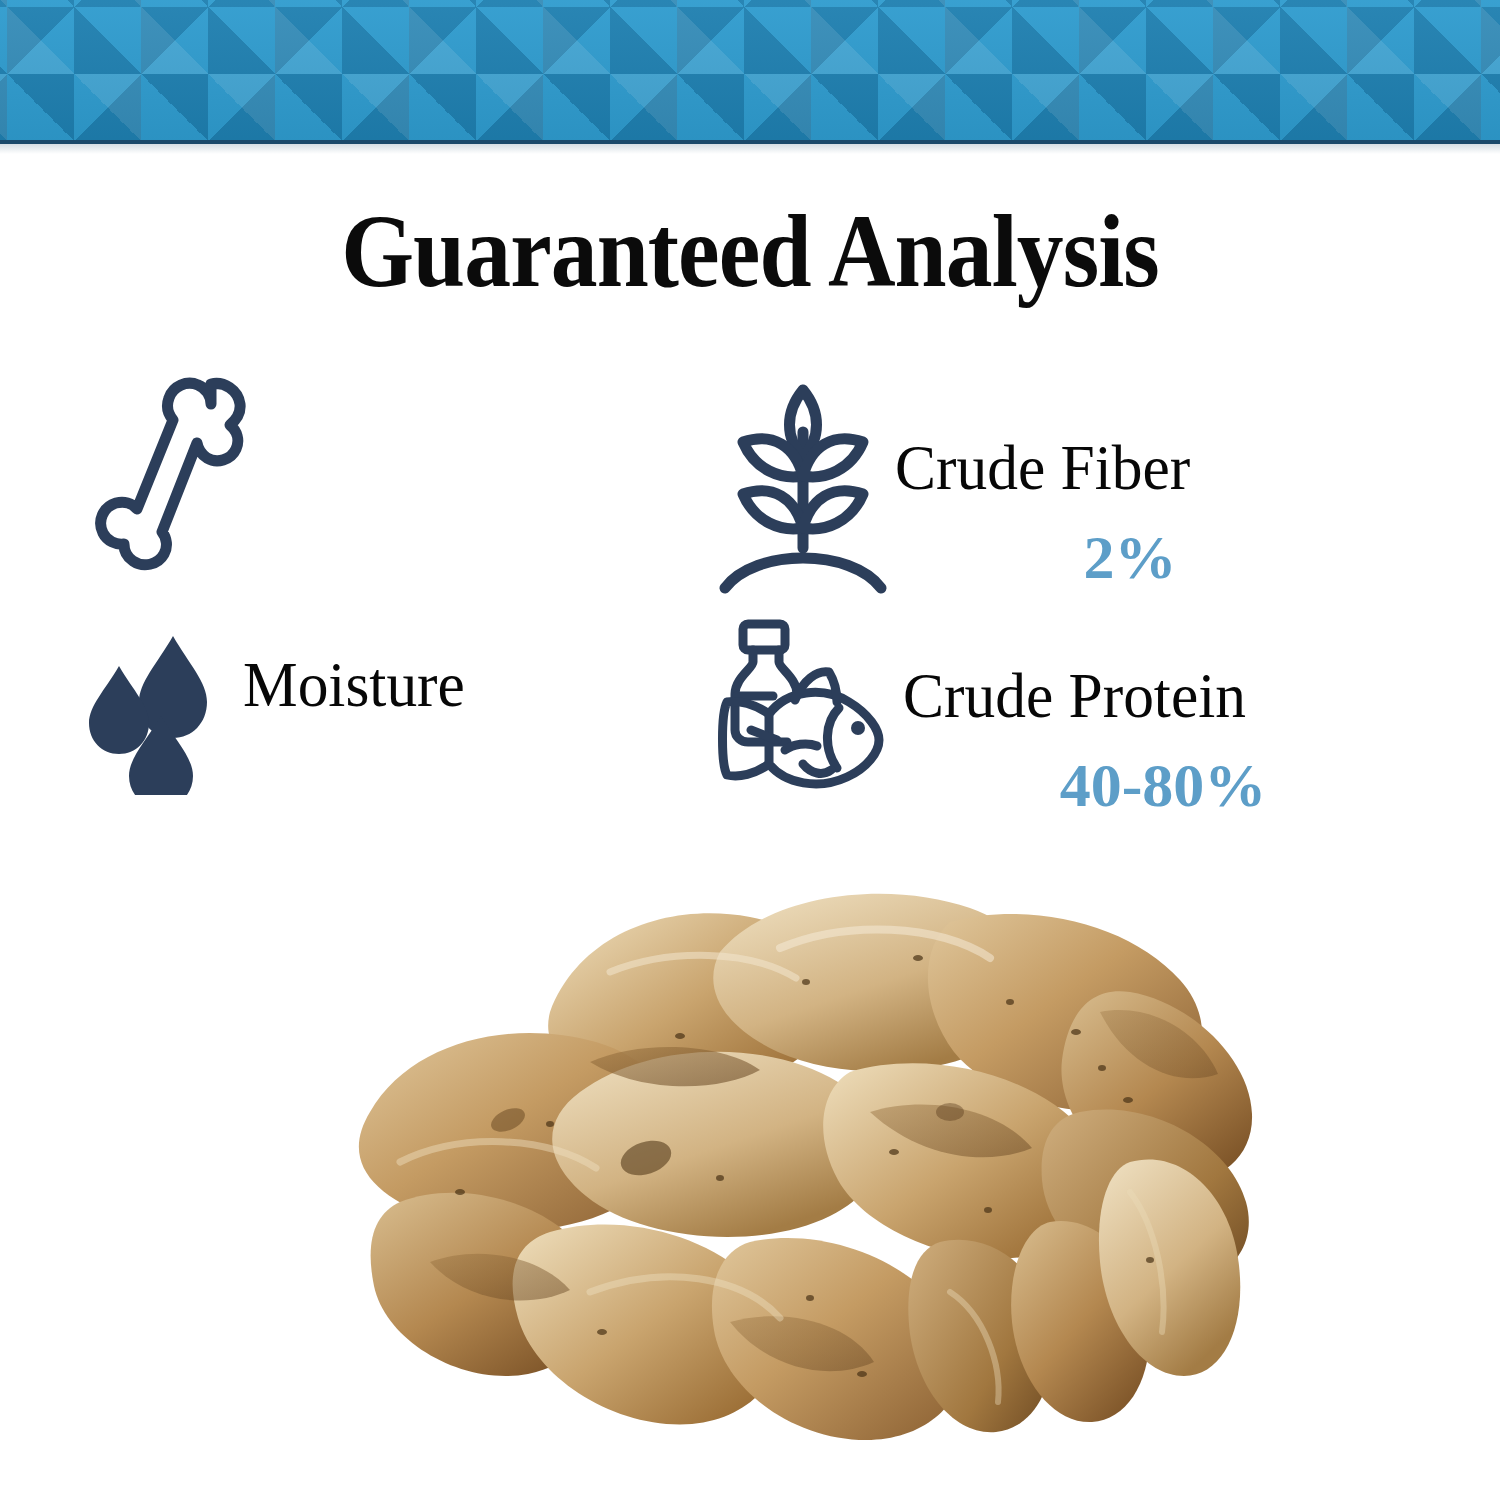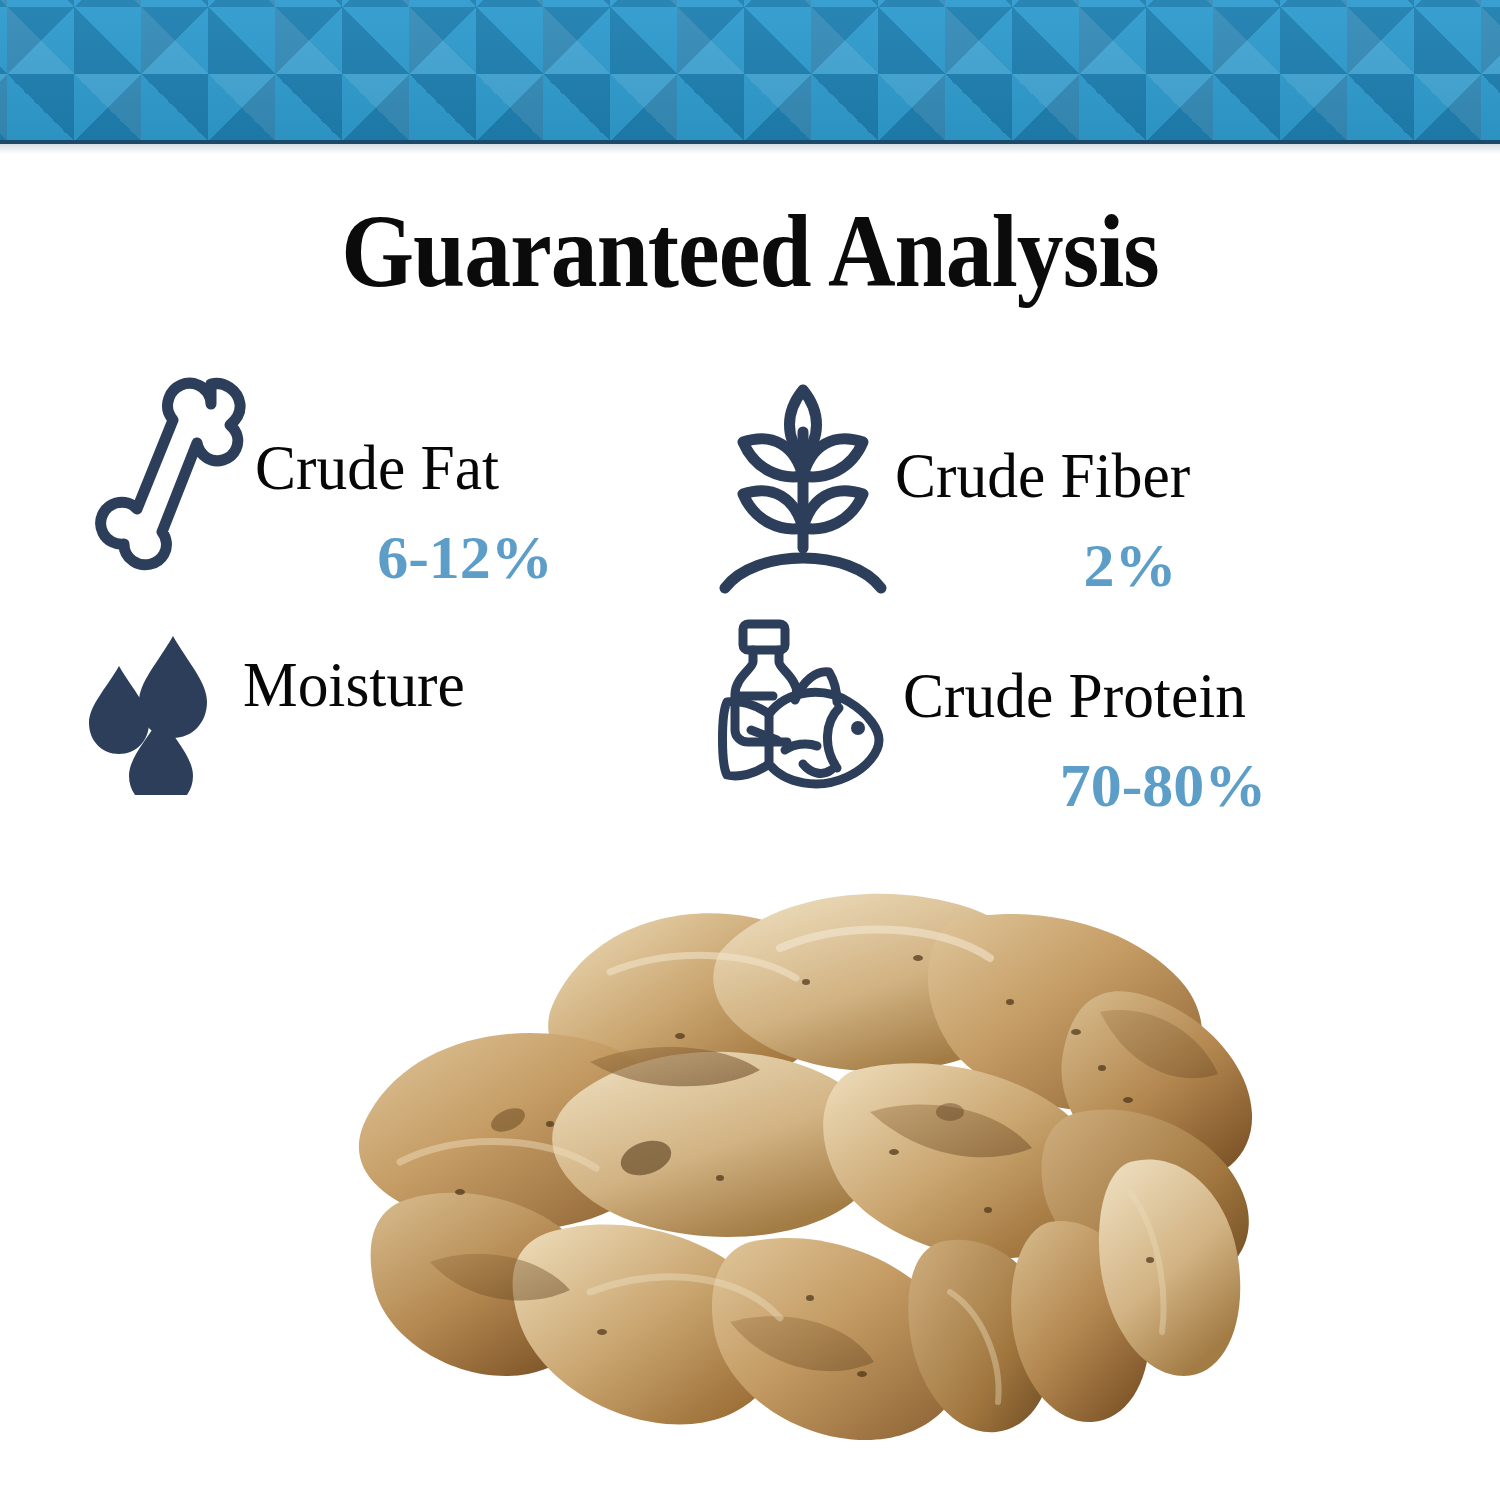--- a/index.html
+++ b/index.html
@@ -96,21 +96,21 @@
     text-align:center;
     margin-top:26px;
     white-space:nowrap;
   }
 
   
   #cell-fat     .stat-icon{ left:18px;  top:4px;   width:165px; height:215px; }
   #cell-fat     .stat-text{ left:180px; top:68px;  width:420px; }
 
   #cell-fiber   .stat-icon{ left:18px;  top:12px;  width:180px; height:215px; }
-  #cell-fiber   .stat-text{ left:200px; top:68px;  width:470px;margin-top:8px; }
+  #cell-fiber   .stat-text{ left:200px; top:68px;  width:470px; }
 
   #cell-moist   .stat-icon{ left:10px;  top:12px;  width:150px; height:165px; }
   #cell-moist   .stat-text{ left:168px; top:35px;  width:420px; }
 
   #cell-protein .stat-icon{ left:12px;  top:0px;   width:200px; height:185px; }
   #cell-protein .stat-text{ left:208px; top:46px;  width:520px; }
 
   
   #product-photo{
     position:absolute;
@@ -150,24 +150,20 @@
                  c-8 1 -17 -3 -21 -11
                  c-6 -12 0 -26 13 -30
                  c8 -2 16 0 21 6
                  L80 48
                  c-5 -6 -7 -14 -4 -22
                  c4 -12 18 -18 29 -13
                  c8 3 13 11 13 19
                  Z" fill="none" stroke="#2C3E5A" stroke-width="11" stroke-linejoin="round" stroke-linecap="round"></path>
       </svg>
     </span>
-    <div class="stat-text">
-      <div class="stat-label">Crude Fat</div>
-      <div class="stat-value">6-12%</div>
-    </div>
   </div>
 
   <div class="stat-cell" id="cell-fiber">
     <span class="stat-icon">
       <svg viewBox="0 0 180 215" xmlns="http://www.w3.org/2000/svg">
         <g fill="none" stroke="#2C3E5A" stroke-width="11" stroke-linejoin="round" stroke-linecap="round">
 
           <path d="M90 52 L90 168"></path>
 
           <path d="M90 10 c18 22 18 48 0 68 c-18 -20 -18 -46 0 -68 Z"></path>
@@ -226,21 +222,21 @@
           <circle cx="151" cy="110" r="7" fill="#2C3E5A" stroke="none"></circle>
 
           <path d="M44 112 L70 122"></path>
           <path d="M78 132 C86 126 100 124 110 128"></path>
           <path d="M96 146 C104 156 116 158 124 152"></path>
         </g>
       </svg>
     </span>
     <div class="stat-text">
       <div class="stat-label">Crude Protein</div>
-      <div class="stat-value">70-80%</div>
+      <div class="stat-value">40-80%</div>
     </div>
   </div>
 
 </div>
 
 <div id="product-photo">
   <svg viewBox="0 0 1020 612" xmlns="http://www.w3.org/2000/svg" preserveAspectRatio="xMidYMid meet">
     <defs>
       <linearGradient id="g1" x1="0" y1="0" x2="1" y2="1">
         <stop offset="0%" stop-color="#E0C79C"></stop>

